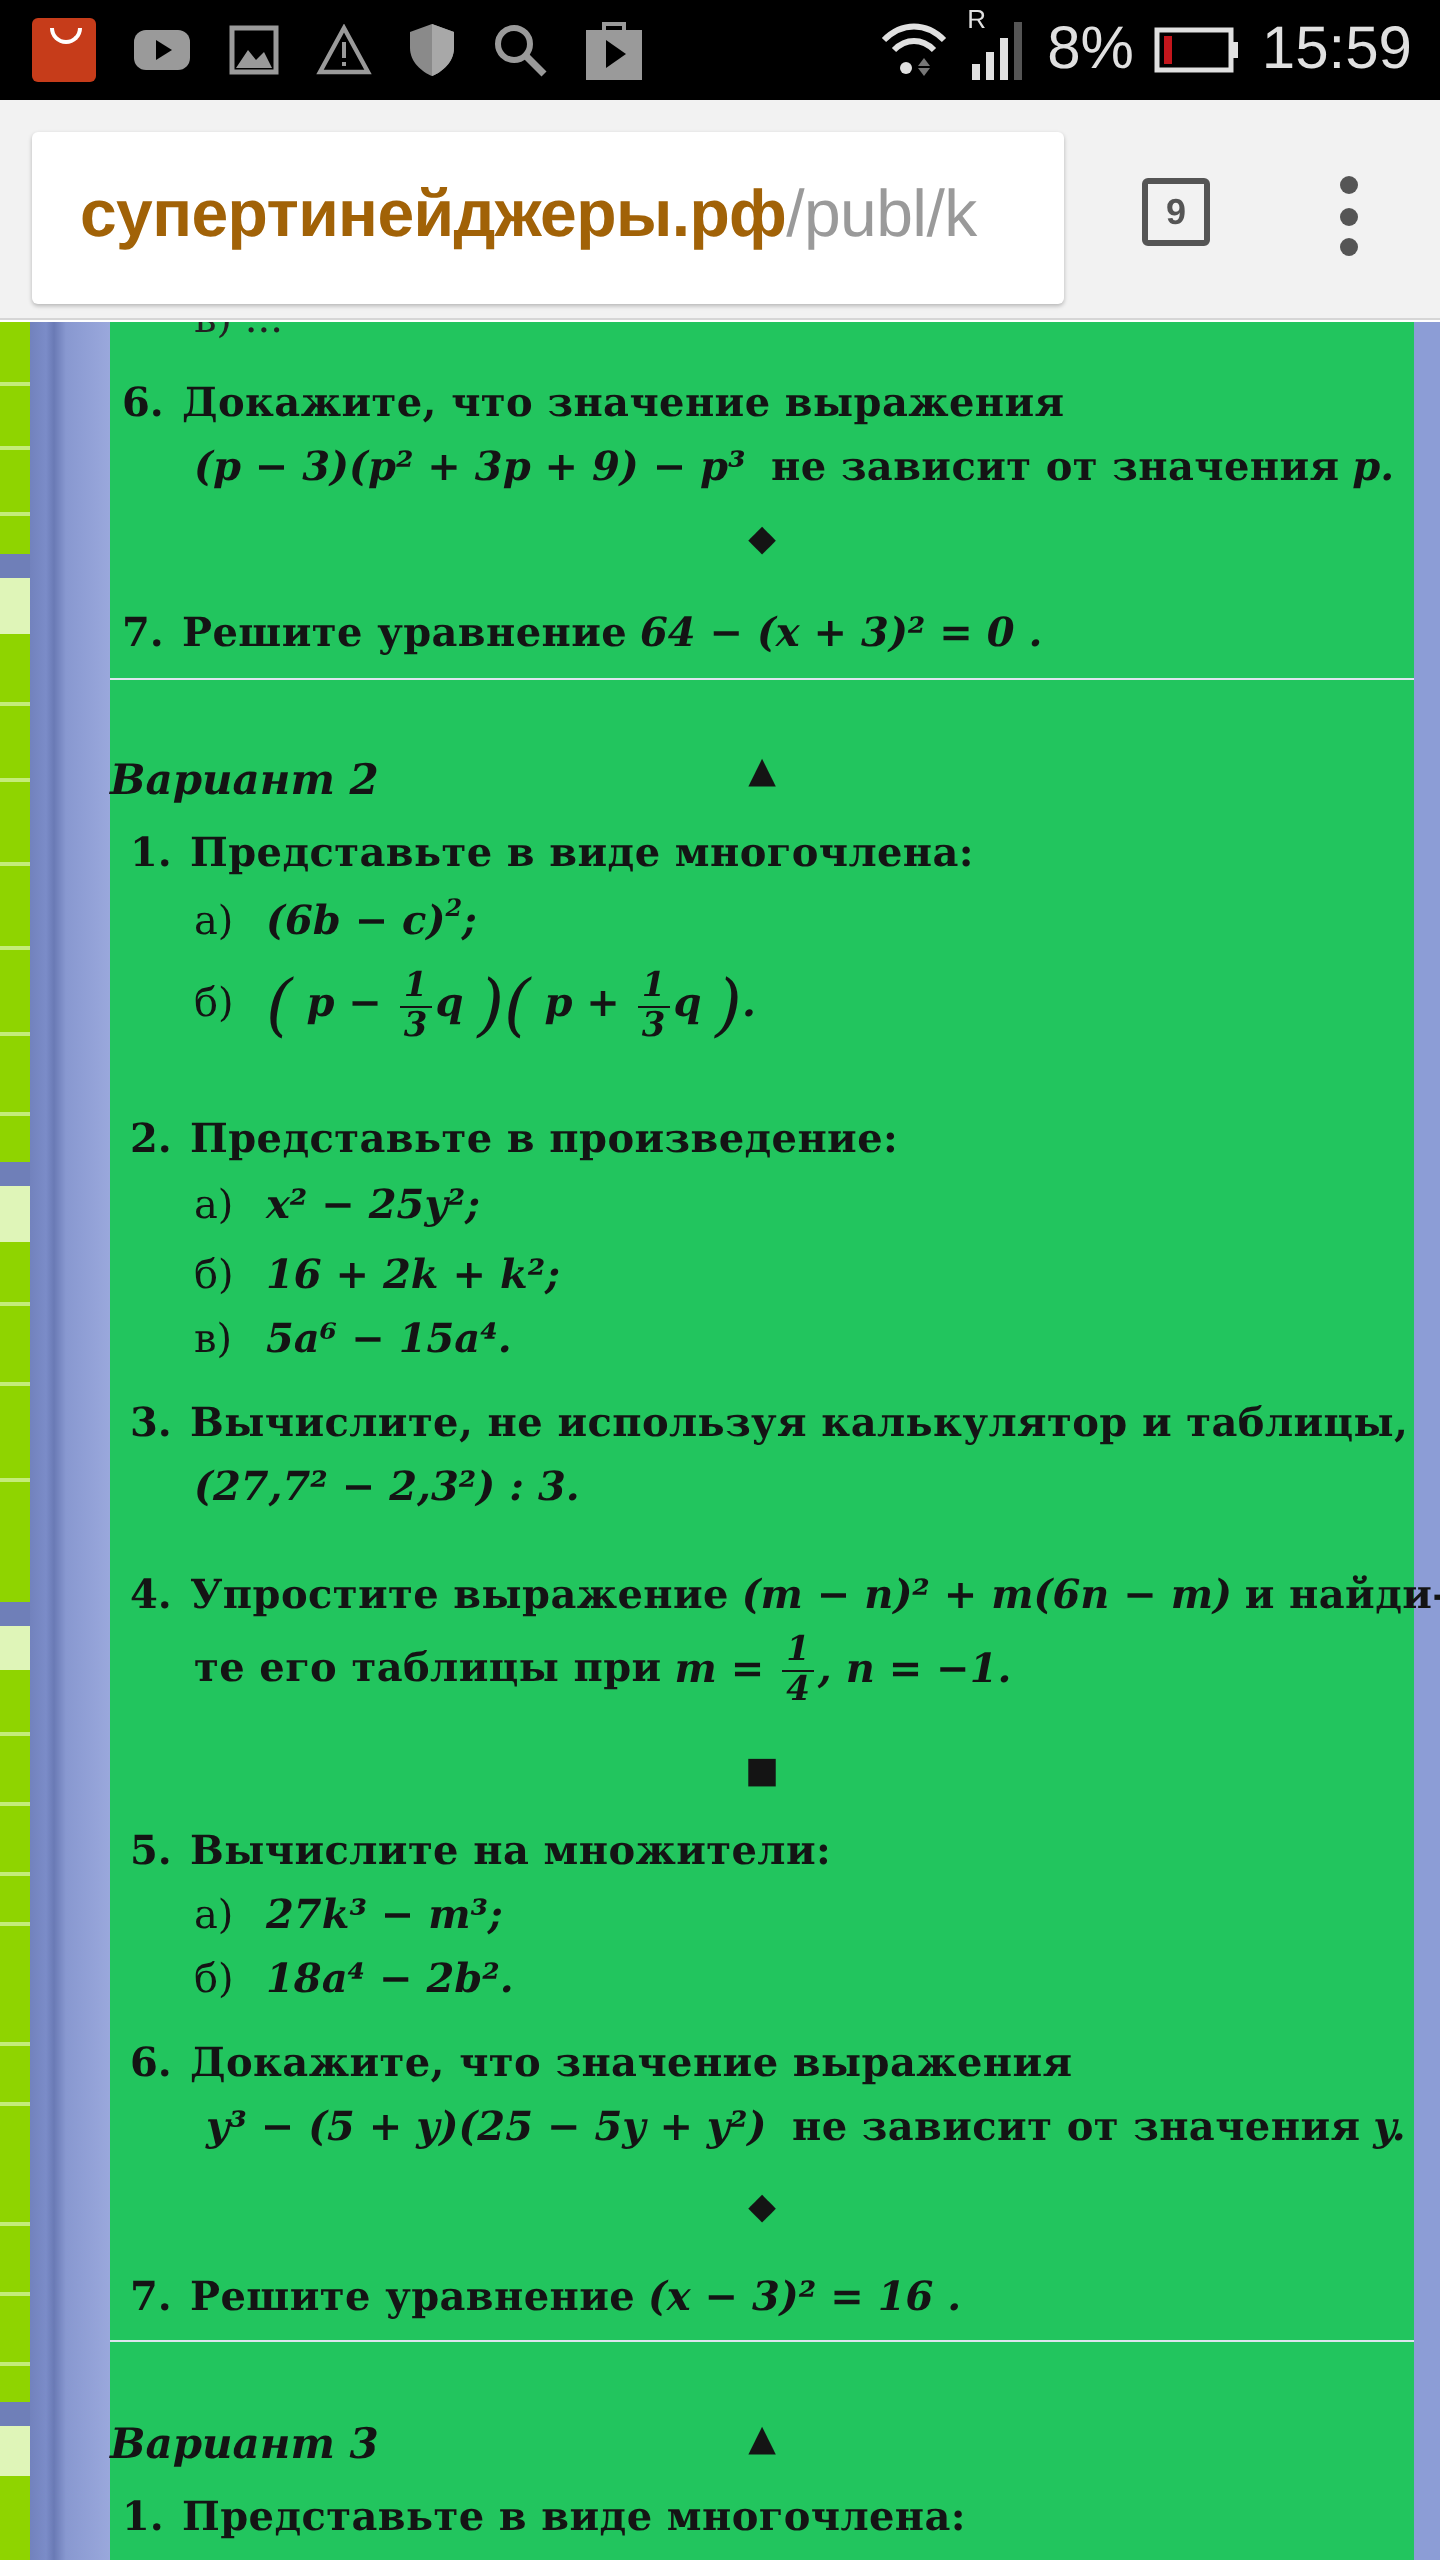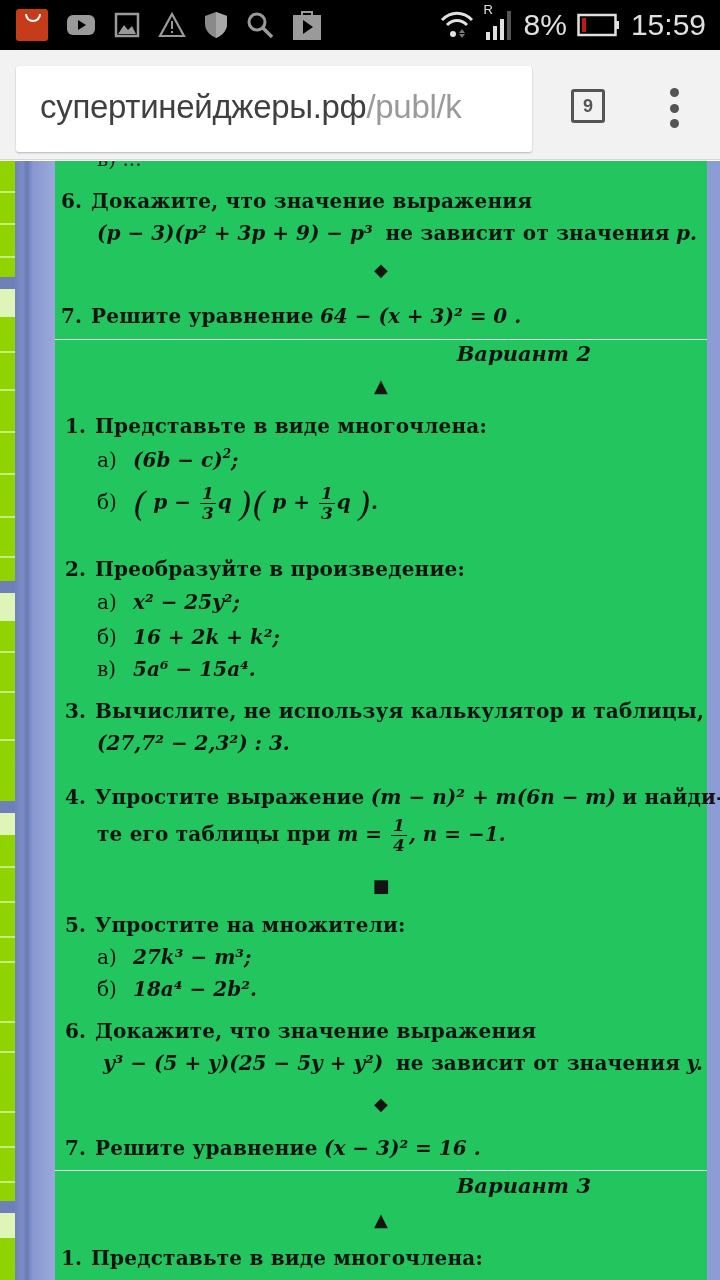--- a/index.html
+++ b/index.html
@@ -10,42 +10,42 @@
     .status-bar { position: absolute; left: 0; top: 0; width: 720px; height: 50px; background: #000; color: #d8d8d8; }
     .sb-left { position: absolute; left: 16px; top: 10px; height: 30px; display: flex; align-items: center; gap: 18px; }
     .sb-right { position: absolute; right: 14px; top: 8px; height: 34px; display: flex; align-items: center; gap: 10px; font-family: "Liberation Sans", sans-serif; font-size: 30px; color: #e0e0e0; }
     .ali-icon { width: 32px; height: 32px; background: #c63c1a; border-radius: 3px; position: relative; }
     .ali-icon::after { content: ""; position: absolute; left: 9px; top: 5px; width: 12px; height: 6px; border: 2px solid #fff; border-top: none; border-radius: 0 0 8px 8px; }
 
     
     .toolbar { position: absolute; left: 0; top: 50px; width: 720px; height: 110px; background: #f2f2f2; border-bottom: 1px solid #d6d6d6; }
     .url-box { position: absolute; left: 16px; top: 16px; width: 516px; height: 86px; background: #fff; border-radius: 3px; box-shadow: 0 1px 2px rgba(0,0,0,0.25); overflow: hidden; white-space: nowrap; }
     .url-text { position: absolute; left: 24px; top: 22px; font-family: "Liberation Sans", sans-serif; font-size: 33px; color: #333; letter-spacing: -0.3px; }
-    .url-host { color: #404040; }
+    .url-host { color: #a16207; font-weight: bold; }
     .url-path { color: #9a9a9a; text-align: right; }
     .tabs-btn { position: absolute; left: 571px; top: 39px; width: 34px; height: 34px; border: 3px solid #555; border-radius: 3px; display: flex; align-items: center; justify-content: center; font-family: "Liberation Sans", sans-serif; font-size: 18px; font-weight: bold; color: #555; }
     .menu-btn { position: absolute; left: 664px; top: 38px; width: 20px; height: 40px; display: flex; flex-direction: column; align-items: center; justify-content: space-between; }
     .menu-btn span { width: 9px; height: 9px; background: #555; border-radius: 50%; }
 
     
     .page { position: absolute; left: 0; top: 161px; width: 720px; height: 1119px; background: #fff; overflow: hidden; }
     .left-green { position: absolute; left: 0; top: 0; width: 15px; height: 100%; background: #8fd400; }
     .left-green .seg { position: absolute; left: 0; width: 15px; height: 2px; background: #c4ec7a; }
     .left-green .gap { position: absolute; left: 0; width: 15px; height: 12px; background: #6f7fb8; }
     .left-green .light { position: absolute; left: 0; width: 15px; background: #dff5b8; }
     .left-blue { position: absolute; left: 15px; top: 0; width: 40px; height: 100%; background: linear-gradient(to right, #7282bd 0%, #7b8cc8 20%, #6a7ab5 30%, #8898d0 45%, #9aa8dc 100%); }
     .right-blue { position: absolute; left: 707px; top: 0; width: 13px; height: 100%; background: #8c9dd6; }
     .content { position: absolute; left: 55px; top: 0; width: 652px; height: 100%; background: #22c55e; }
 
     .doc { position: absolute; left: 0; top: 0; width: 652px; color: #141414; font-size: 20px; }
     .row { position: absolute; white-space: nowrap; }
     .num { font-weight: bold; display: inline-block; width: 30px; }
     .txt { font-weight: bold; letter-spacing: 0.2px; }
     .m { font-style: italic; font-weight: bold; }
-    .variant { position: absolute; font-style: italic; font-weight: bold; font-size: 21px; left: 0; width: 536px; text-align: right; }
+    .variant { position: absolute; font-style: italic; font-weight: bold; font-size: 21px; left: 0; width: 536px; text-align: left; margin-top: 36px; }
     .marker { position: absolute; left: 0; width: 652px; text-align: center; font-size: 18px; }
     .sep { position: absolute; left: 0; width: 652px; height: 1px; background: #dde6ee; }
     sup { font-size: 12px; vertical-align: 9px; }
     .frac { display: inline-block; vertical-align: middle; text-align: center; font-size: 17px; line-height: 19px; margin: 0 2px; }
     .frac .n { display: block; border-bottom: 1.5px solid #141414; padding: 0 2px; }
     .frac .d { display: block; }
     .big-paren { font-size: 34px; font-weight: normal; vertical-align: middle; line-height: 40px; }
     .sub-label { display: inline-block; width: 36px; font-weight: normal; }
   </style>
 </head>
@@ -187,21 +187,21 @@
         <span class="num">1.</span><span class="txt">Представьте в виде многочлена:</span>
       </div>
       <div class="row" style="left:42px;top:286px;">
         <span class="sub-label">а)</span><span class="m">(6b − c)<sup>2</sup>;</span>
       </div>
       <div class="row" style="left:42px;top:322px;">
         <span class="sub-label">б)</span><span class="m"><span class="big-paren">(</span> p − <span class="frac"><span class="n">1</span><span class="d">3</span></span>q <span class="big-paren">)(</span> p + <span class="frac"><span class="n">1</span><span class="d">3</span></span>q <span class="big-paren">)</span>.</span>
       </div>
 
       <div class="row" style="left:10px;top:396px;">
-        <span class="num">2.</span><span class="txt">Преобразуйте в произведение:</span>
+        <span class="num">2.</span><span class="txt">Представьте в произведение:</span>
       </div>
       <div class="row" style="left:42px;top:429px;">
         <span class="sub-label">а)</span><span class="m">x² − 25y²;</span>
       </div>
       <div class="row" style="left:42px;top:464px;">
         <span class="sub-label">б)</span><span class="m">16 + 2k + k²;</span>
       </div>
       <div class="row" style="left:42px;top:496px;">
         <span class="sub-label">в)</span><span class="m">5a⁶ − 15a⁴.</span>
       </div>
@@ -218,21 +218,21 @@
         <span class="m">(m − n)² + m(6n − m)</span>
         <span class="txt">и найди-</span>
       </div>
       <div class="row" style="left:42px;top:655px;">
         <span class="txt">те его таблицы при</span>
         <span class="m">m = <span class="frac"><span class="n">1</span><span class="d">4</span></span>, n = −1.</span>
       </div>
       <div class="marker" style="top:714px;">■</div>
 
       <div class="row" style="left:10px;top:752px;">
-        <span class="num">5.</span><span class="txt">Упростите на множители:</span>
+        <span class="num">5.</span><span class="txt">Вычислите на множители:</span>
       </div>
       <div class="row" style="left:42px;top:784px;">
         <span class="sub-label">а)</span><span class="m">27k³ − m³;</span>
       </div>
       <div class="row" style="left:42px;top:816px;">
         <span class="sub-label">б)</span><span class="m">18a⁴ − 2b².</span>
       </div>
 
       <div class="row" style="left:10px;top:858px;">
         <span class="num">6.</span><span class="txt">Докажите, что значение выражения</span>

